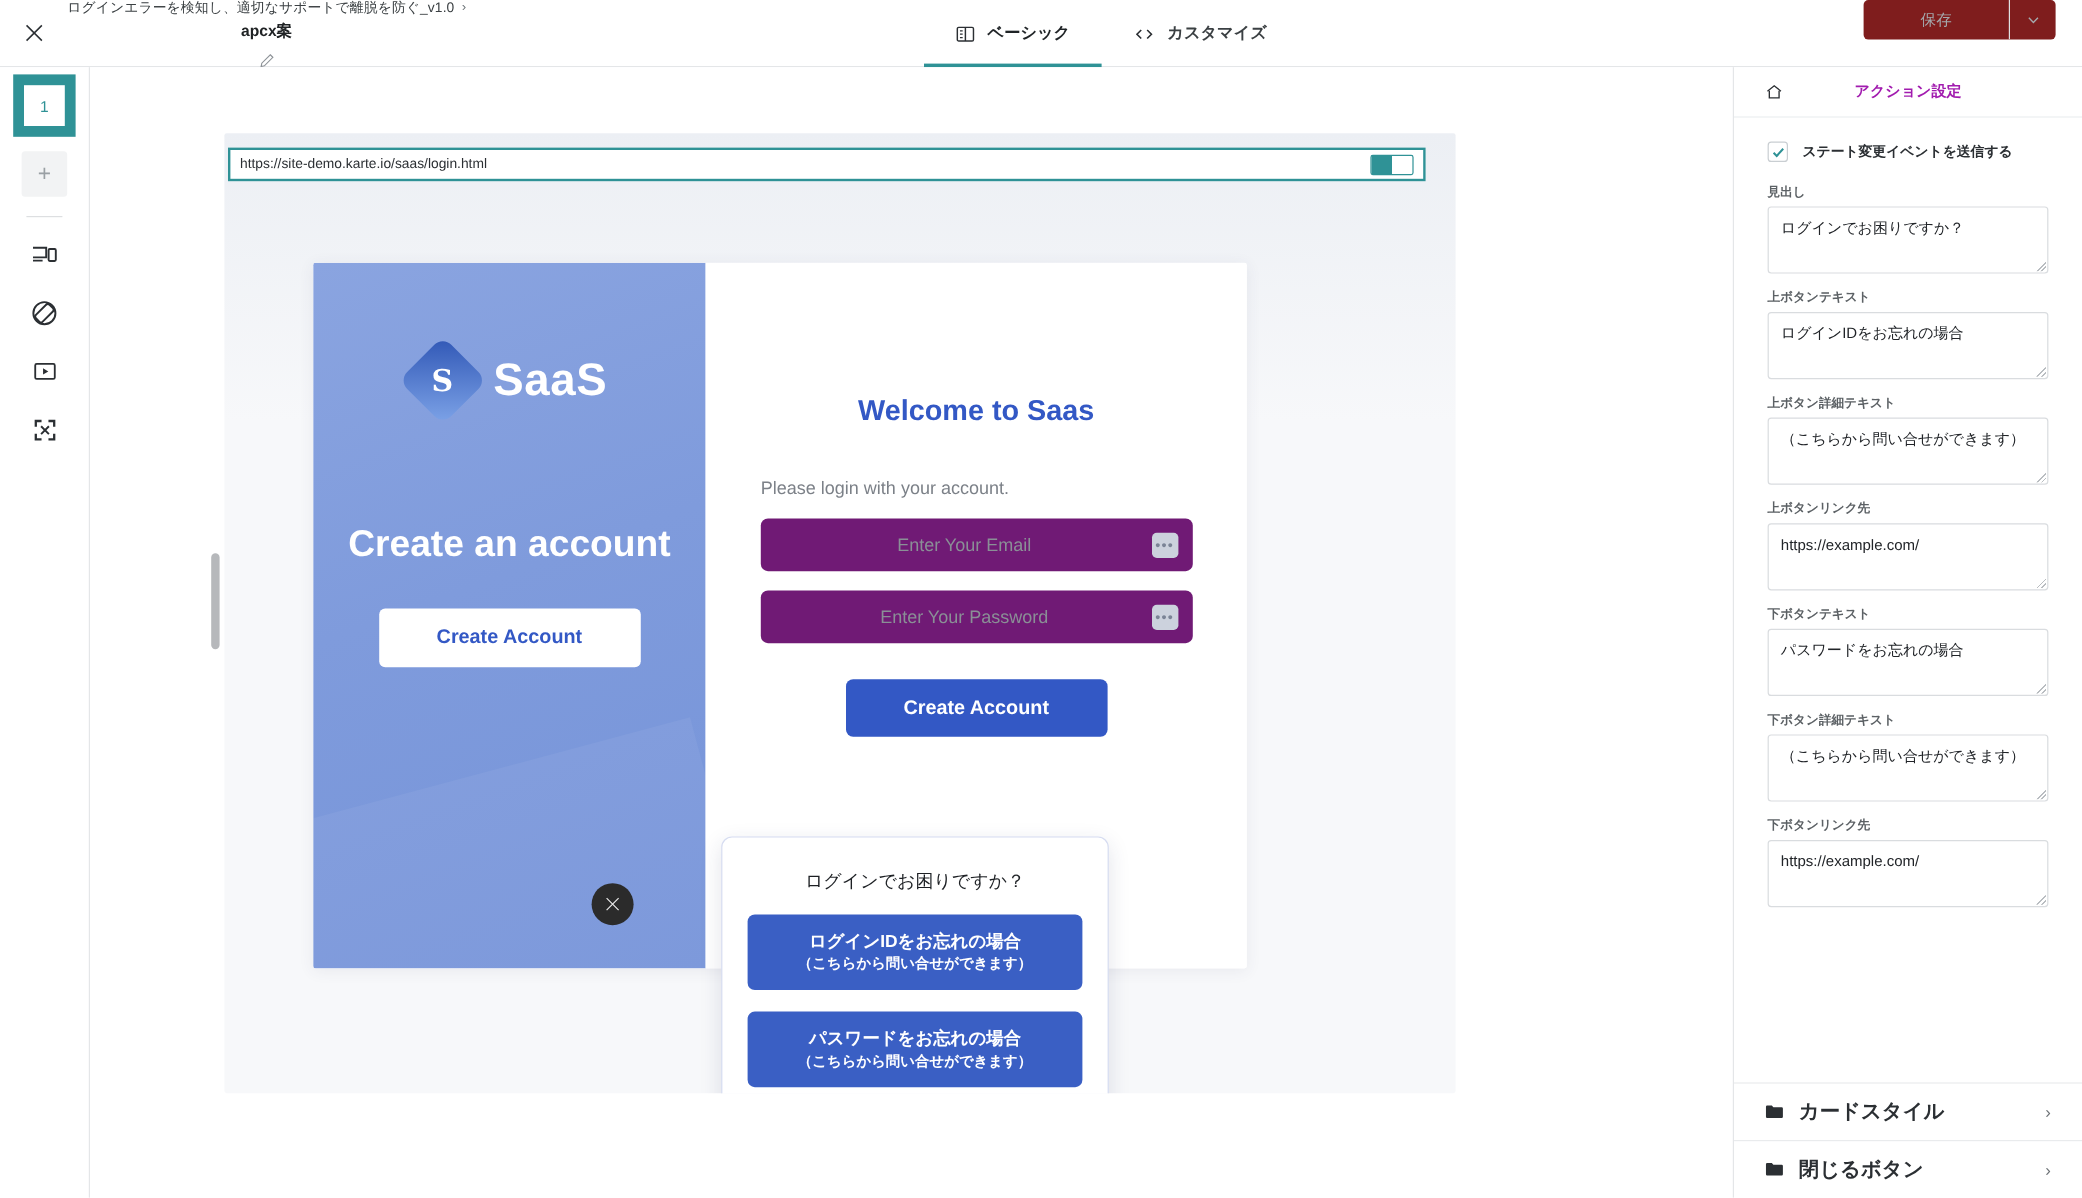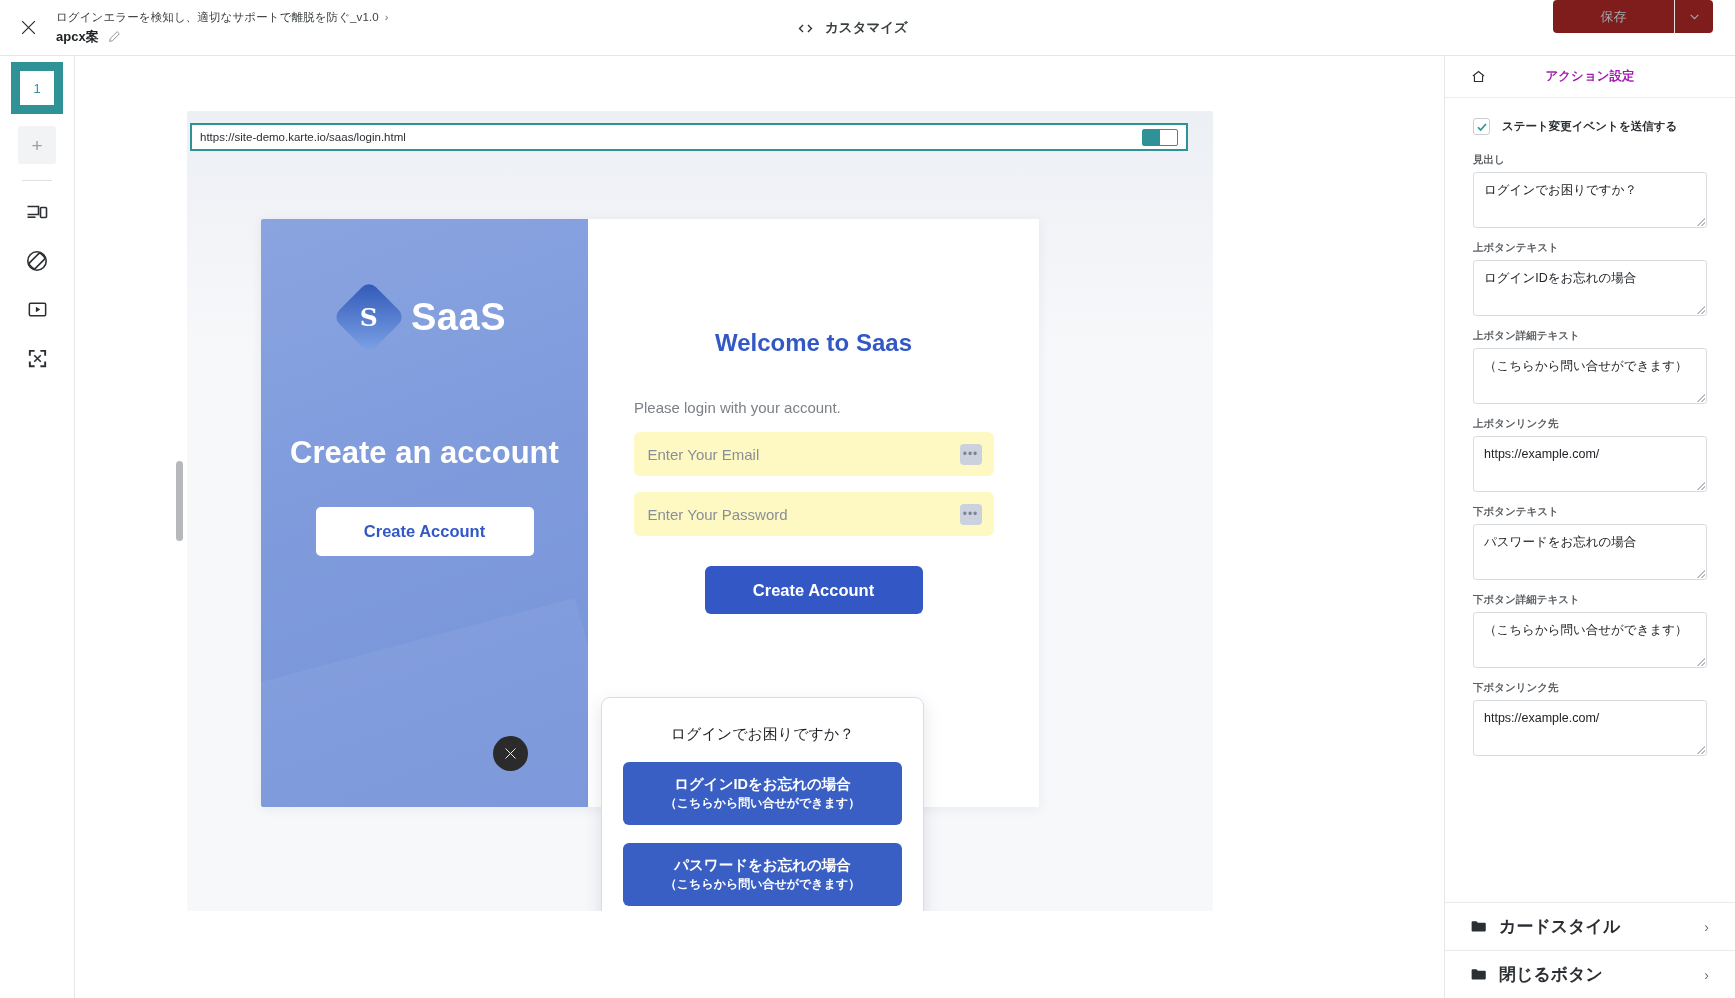--- a/index.html
+++ b/index.html
@@ -23,21 +23,21 @@
     display: flex; align-items: center; justify-content: center;
     cursor: pointer;
   }
   .topbar-close svg { width: 17px; height: 17px; }
   .title-block { display: flex; flex-direction: column; justify-content: center; gap: 3px; }
   .title-row1 { display: flex; align-items: center; gap: 6px; }
   .breadcrumb-text {
     font-size: 11.5px; color: #3b4043; letter-spacing: .1px;
   }
   .breadcrumb-chev { font-size: 11px; color: #6b7276; }
-  .title-row2 { display: flex; align-items: center; gap: 9px; }
+  .title-row2 { display: flex; align-items: center; gap: 9px; flex-direction: column; }
   .doc-title { font-size: 13px; font-weight: 700; color: #202325; }
   .pencil-icon { width: 13px; height: 13px; display:inline-block; }
   .pencil-icon svg { width: 13px; height: 13px; display:block; }
 
   .tabs {
     position: absolute; left: 770px; top: 0;
     height: 56px; display: flex; align-items: stretch; gap: 0;
   }
   .tab {
     display: flex; align-items: center; gap: 10px;
@@ -183,22 +183,22 @@
     cursor: pointer;
   }
   .login-right {
     flex: 1; background: #fff; position: relative;
     display: flex; flex-direction: column; align-items: center;
   }
   .welcome { margin-top: 110px; color: #3358c5; font-size: 24px; font-weight: 700; }
   .sub { margin-top: 42px; color: #7c8188; font-size: 15px; align-self: flex-start; margin-left: 46px;}
   .field {
     margin-top: 16px; width: 360px; height: 44px;
-    background: #fef9c3; border-radius: 6px;
-    display: flex; align-items: center; padding: 0 12px 0 14px;
+    background: #701a75; border-radius: 6px;
+    display: flex; align-items: center; padding: 0 12px 0 14px; text-align: center;
   }
   .field .ph { flex: 1; color: #8a8f96; font-size: 15px; }
   .field .dots {
     width: 22px; height: 21px; border-radius: 4px; background: #ccd2dd;
     display: flex; align-items: center; justify-content: center;
     color: #7b8496; font-size: 12px; letter-spacing: 1px; line-height: 8px;
     cursor: pointer;
   }
   .submit-btn {
     margin-top: 30px; width: 218px; height: 48px;
@@ -313,20 +313,30 @@
       <span class="doc-title">apcx案</span>
       <span class="pencil-icon">
         <svg viewBox="0 0 24 24" fill="none" stroke="#8e9398" stroke-width="1.8">
           <path d="M17 3l4 4L8 20l-5 1 1-5z"></path>
         </svg>
       </span>
     </div>
   </div>
 
   <div class="tabs">
+    <div class="tab active">
+      <svg width="17" height="17" viewBox="0 0 24 24">
+        <rect x="2.5" y="4" width="19" height="16" rx="1.6" fill="none" stroke="#2b2f33" stroke-width="1.7"></rect>
+        <line x1="12" y1="4" x2="12" y2="20" stroke="#2b2f33" stroke-width="1.7"></line>
+        <line x1="5.6" y1="8" x2="8.8" y2="8" stroke="#2b2f33" stroke-width="1.5"></line>
+        <line x1="5.6" y1="12" x2="8.8" y2="12" stroke="#2b2f33" stroke-width="1.5"></line>
+        <line x1="5.6" y1="16" x2="8.8" y2="16" stroke="#2b2f33" stroke-width="1.5"></line>
+      </svg>
+      <span>ベーシック</span>
+    </div>
     <div class="tab">
       <svg width="19" height="17" viewBox="0 0 24 24" fill="none" stroke="#2b2f33" stroke-width="1.9">
         <path d="M8.5 7 L3.5 12 L8.5 17"></path>
         <path d="M15.5 7 L20.5 12 L15.5 17"></path>
       </svg>
       <span>カスタマイズ</span>
     </div>
   </div>
 
   <div class="save-group">

